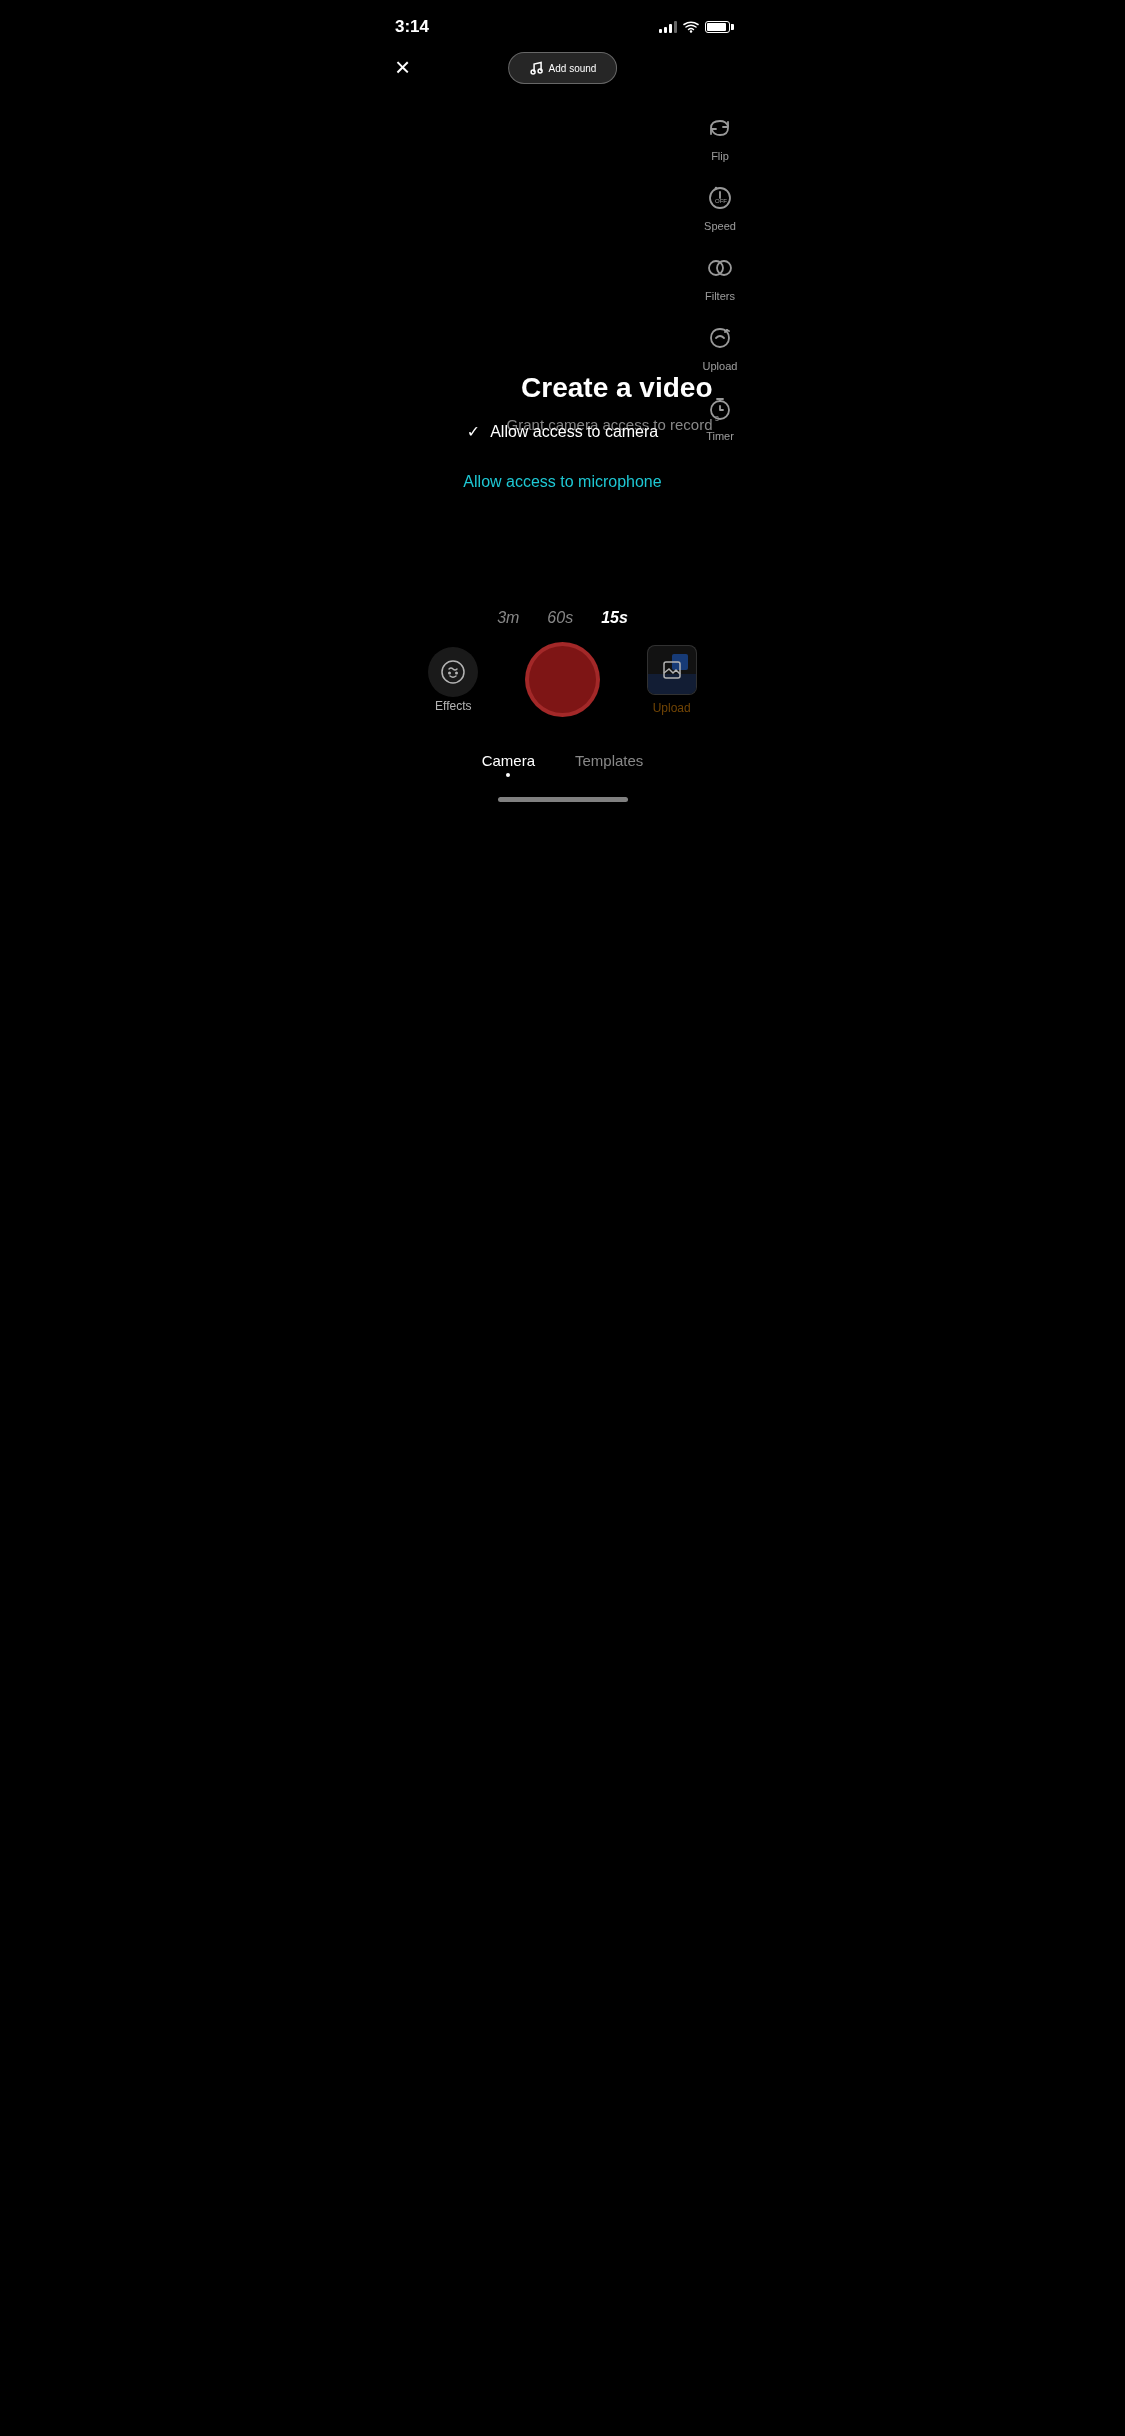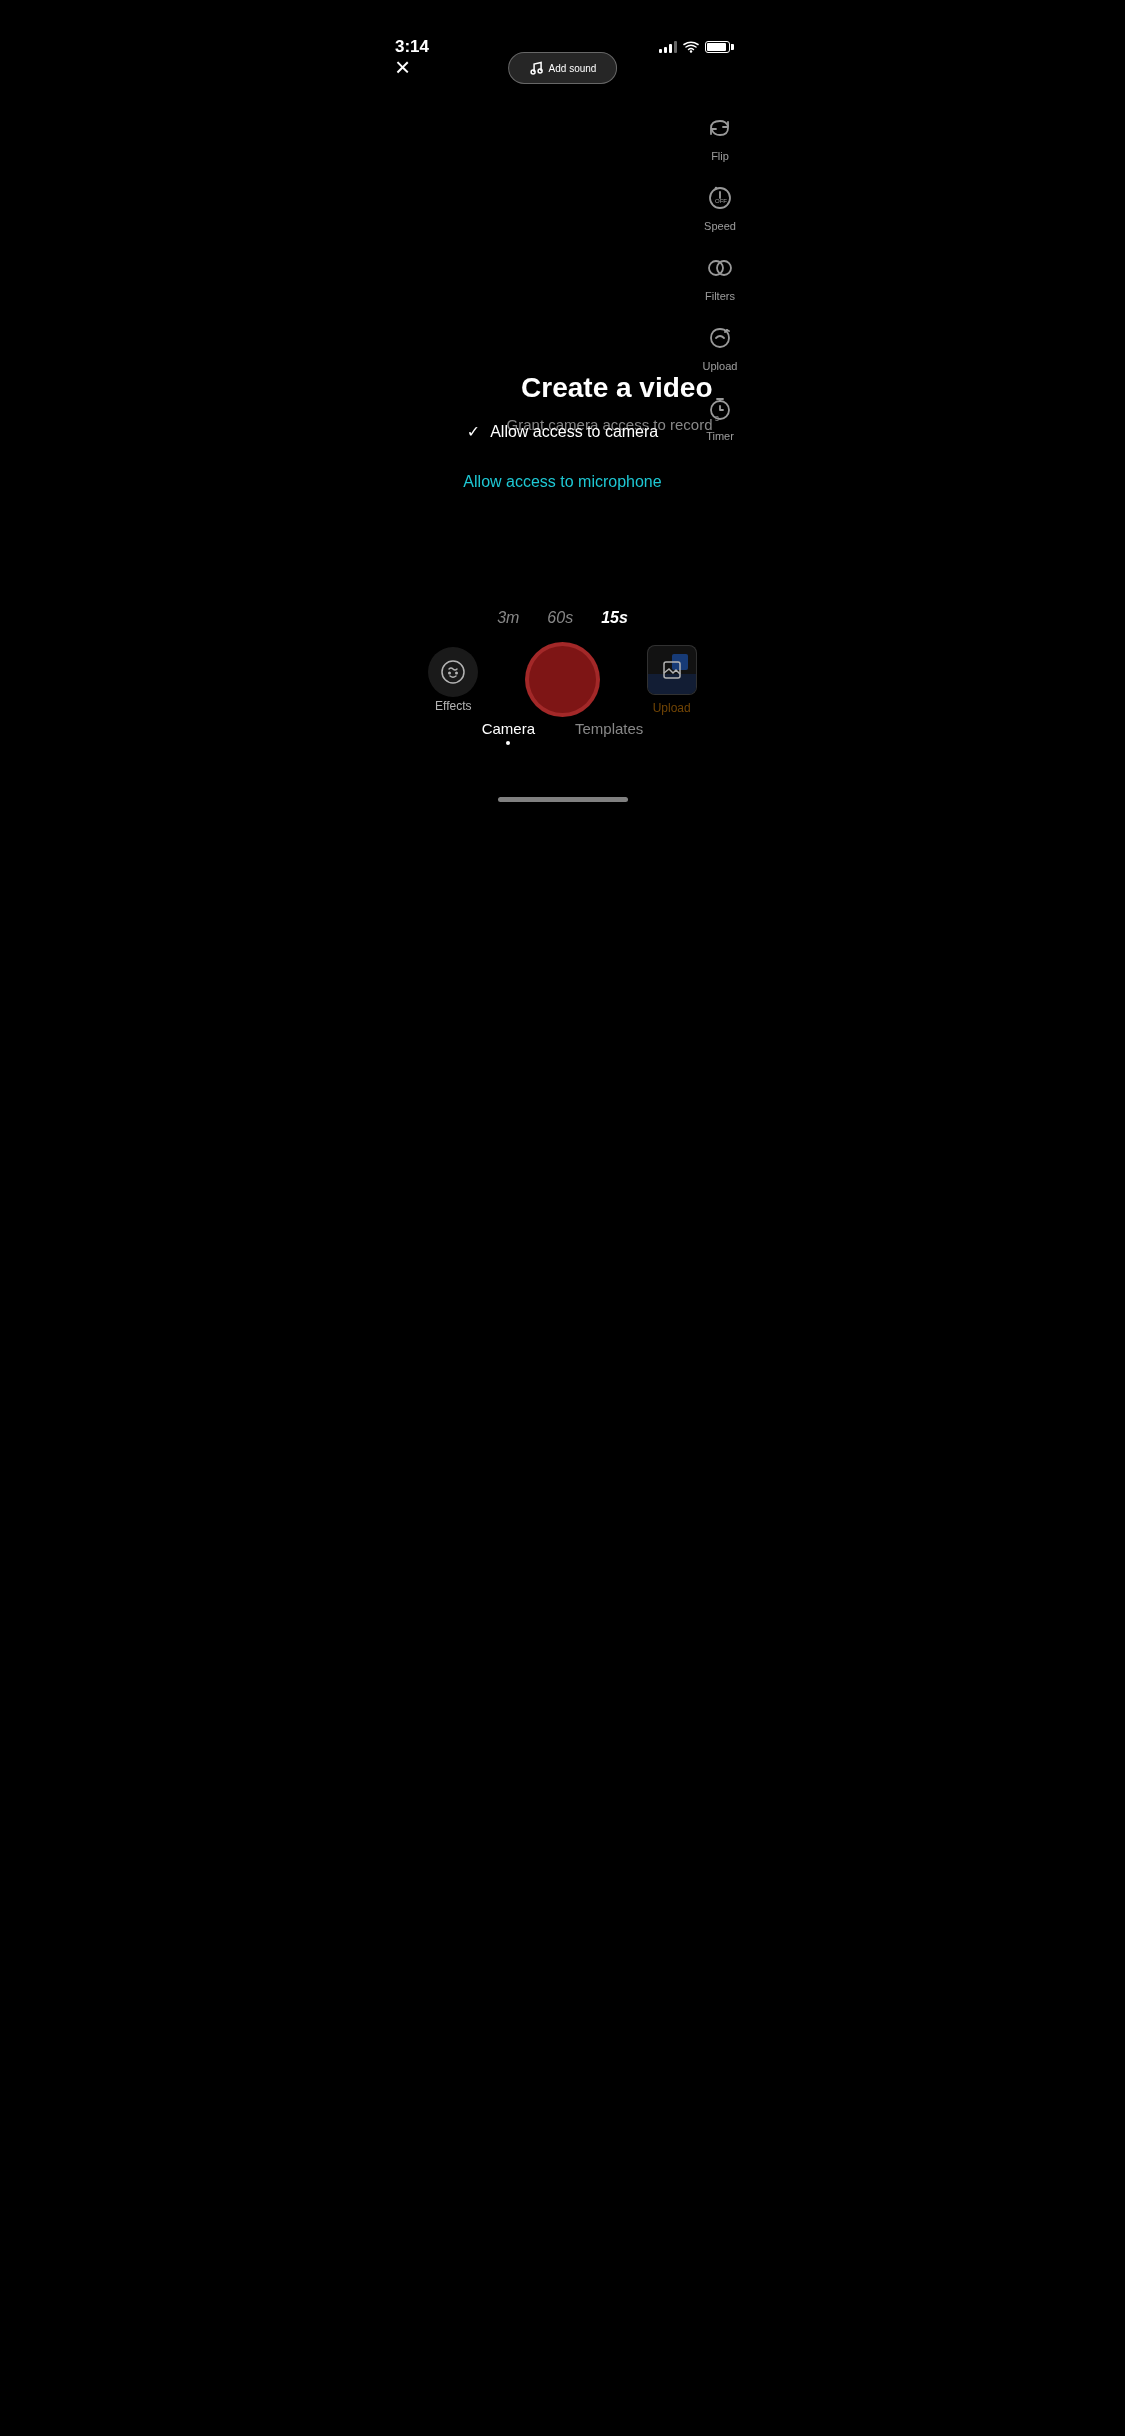--- a/index.html
+++ b/index.html
@@ -16,21 +16,20 @@
       margin: 0 auto;
     }
 
     
     .status-bar {
       display: flex;
       justify-content: space-between;
       align-items: center;
       padding: 14px 20px 4px;
       height: 44px;
-      margin-top: 20px;
     }
 
     .status-time {
       font-size: 17px;
       font-weight: 600;
       color: #fff;
     }
 
     .status-icons {
       display: flex;
@@ -320,21 +319,21 @@
     }
 
     .upload-label {
       font-size: 12px;
       color: #a16207;
     }
 
     
     .bottom-tabs {
       position: absolute;
-      bottom: 67px;
+      bottom: 35px;
       left: 0;
       right: 0;
       display: flex;
       justify-content: center;
       gap: 40px;
     }
 
     .tab-item {
       font-size: 15px;
       cursor: pointer;

